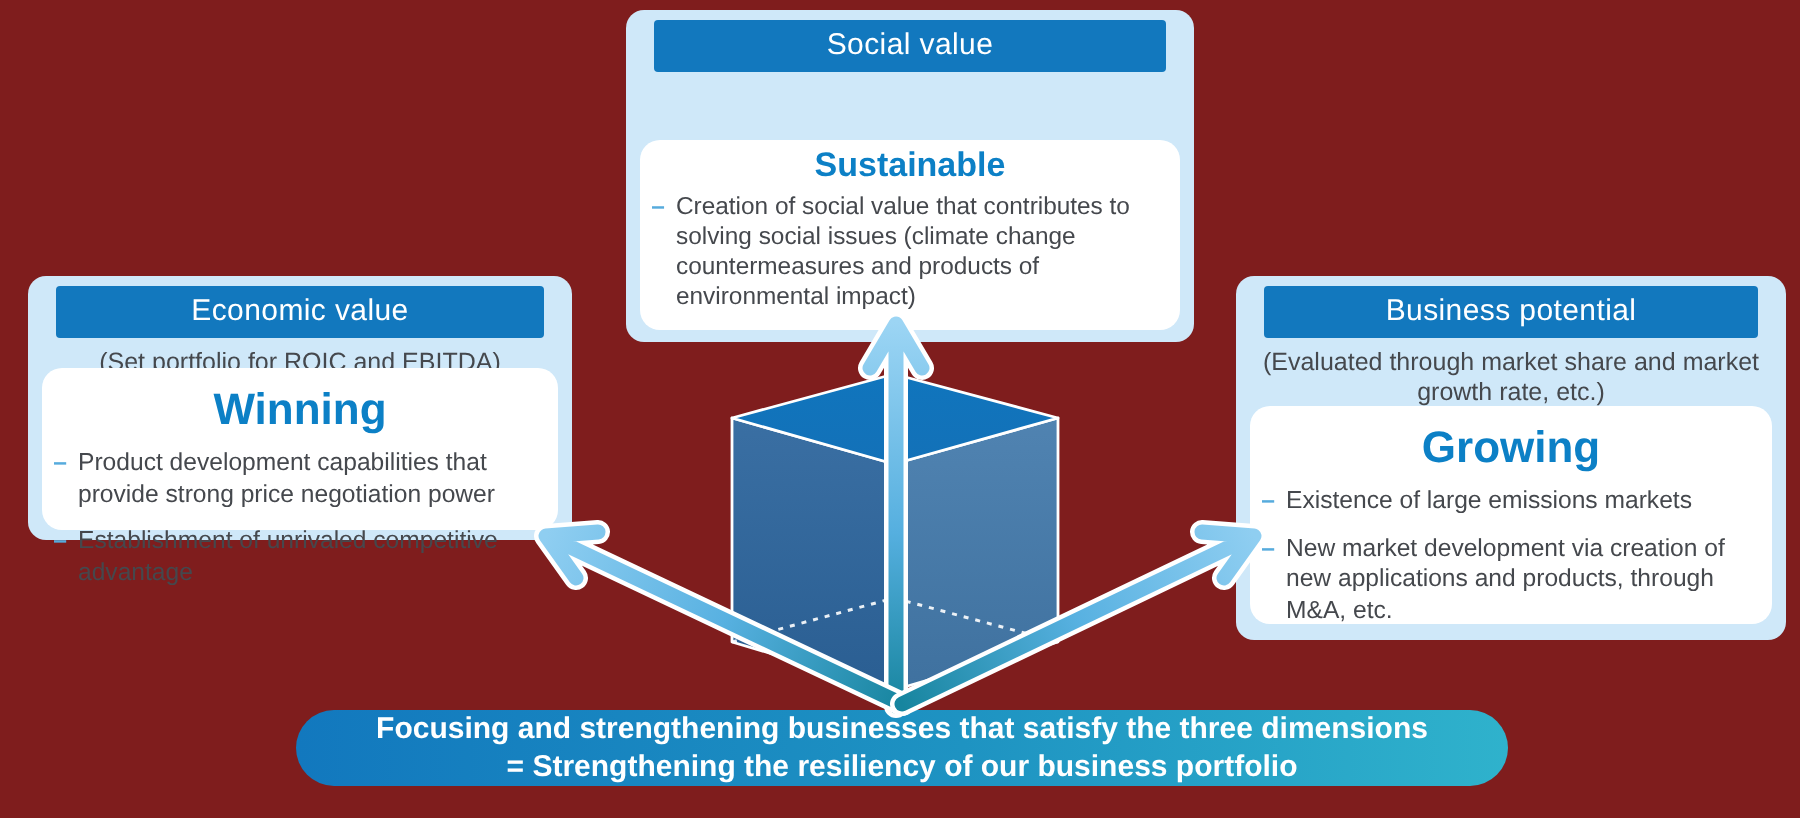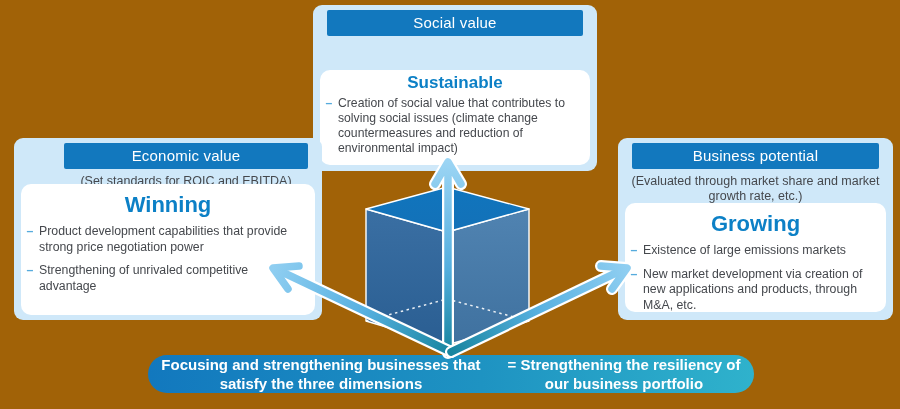--- a/index.html
+++ b/index.html
@@ -1,22 +1,22 @@
 <!DOCTYPE html>
 <html><head>
 <meta charset="utf-8">
 <style>
   html,body{margin:0;padding:0;background:#ffffff;}
   .stage{
-    position:relative;width:900px;height:409px;overflow:hidden;background:#a16207;
+    position:relative;width:900px;height:409px;overflow:hidden;background:#7f1d1d;
     font-family:"Liberation Sans","DejaVu Sans",sans-serif;
   }
   
   .panel{position:absolute;background:#cfe8f9;border-radius:9px;}
-  .panel-economic{left:14px;top:138px;width:272px;height:182px;padding-left:36px;}
+  .panel-economic{left:14px;top:138px;width:272px;height:132px;}
   .panel-social{left:313px;top:5px;width:284px;height:166px;}
   .panel-business{left:618px;top:138px;width:275px;height:182px;}
   .panel-header{
     margin:5px 14px 0 14px;height:26px;line-height:26px;background:#1278be;
     color:#ffffff;text-align:center;font-size:15px;letter-spacing:.2px;border-radius:2px;
   }
   .panel-subtitle{
     margin:5px 10px 0 10px;text-align:center;color:#45484d;
     font-size:12.5px;line-height:15px;
   }
@@ -38,53 +38,53 @@
   .panel-social .bullet{font-size:12.2px;line-height:15px;margin-bottom:4px;}
   .bullet .dash{
     flex:0 0 18px;text-align:center;color:#56abdd;font-weight:bold;
   }
   .bullet .btxt{flex:1;}
   
   .banner{
     position:absolute;left:148px;top:355px;width:606px;height:38px;border-radius:19px;
     background:linear-gradient(90deg,#1278be 0%,#1e93c2 55%,#2fb2cc 100%);
     color:#ffffff;font-weight:bold;font-size:15px;line-height:19px;text-align:center;
-    display:flex;flex-direction:row;justify-content:center;z-index:2;
+    display:flex;flex-direction:column;justify-content:center;z-index:2;
   }
   
   .axes-svg{position:absolute;left:0;top:0;z-index:3;pointer-events:none;}
 </style>
 </head>
 <body>
 
 <div class="stage">
 
   <section class="panel panel-social">
     <div class="panel-header">Social value</div>
     <div class="panel-card">
       <div class="keyword">Sustainable</div>
       <div class="bullet">
         <span class="dash">–</span>
-        <span class="btxt">Creation of social value that contributes to solving social issues (climate change countermeasures and reduction of environmental impact)</span>
+        <span class="btxt">Creation of social value that contributes to solving social issues (climate change countermeasures and products of environmental impact)</span>
       </div>
     </div>
   </section>
 
   <section class="panel panel-economic">
     <div class="panel-header">Economic value</div>
-    <div class="panel-subtitle">(Set standards for ROIC and EBITDA)</div>
+    <div class="panel-subtitle">(Set portfolio for ROIC and EBITDA)</div>
     <div class="panel-card">
       <div class="keyword">Winning</div>
       <div class="bullet">
         <span class="dash">–</span>
         <span class="btxt">Product development capabilities that provide strong price negotiation power</span>
       </div>
       <div class="bullet">
         <span class="dash">–</span>
-        <span class="btxt">Strengthening of unrivaled competitive advantage</span>
+        <span class="btxt">Establishment of unrivaled competitive advantage</span>
       </div>
     </div>
   </section>
 
   <section class="panel panel-business">
     <div class="panel-header">Business potential</div>
     <div class="panel-subtitle">(Evaluated through market share and market growth rate, etc.)</div>
     <div class="panel-card">
       <div class="keyword">Growing</div>
       <div class="bullet">

